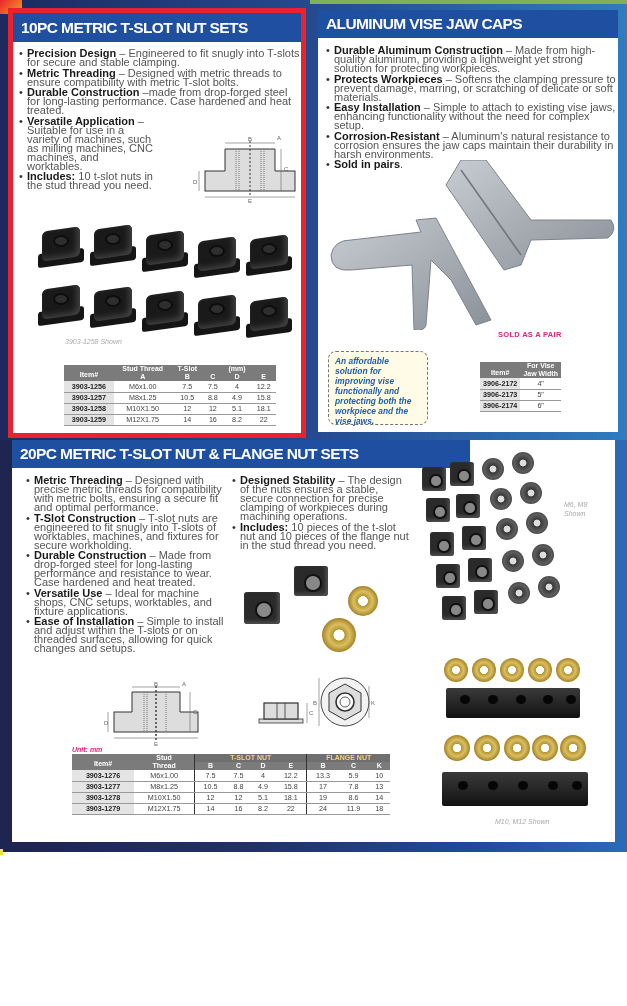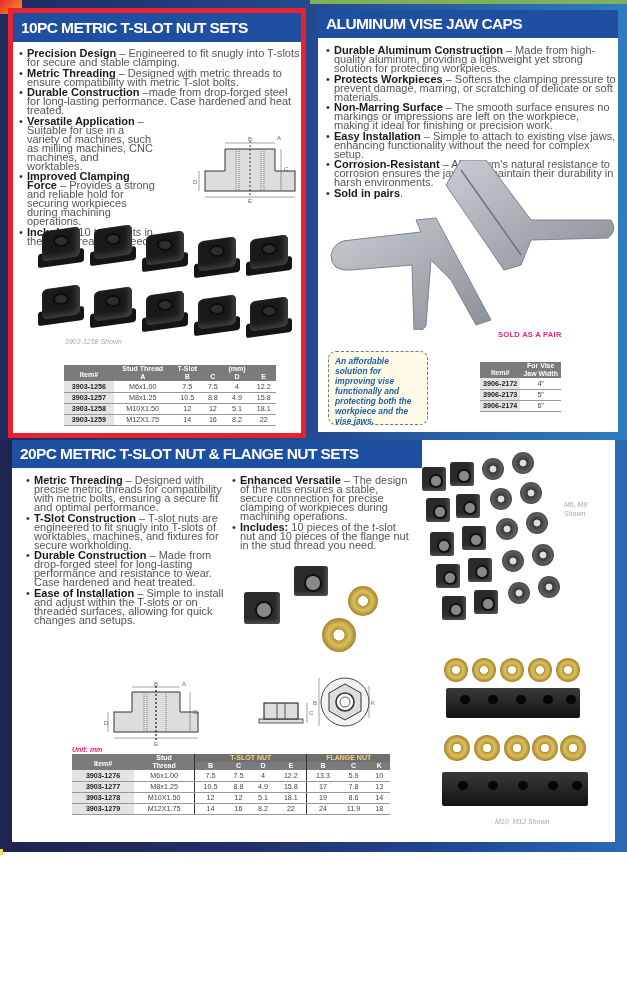--- a/index.html
+++ b/index.html
@@ -94,21 +94,20 @@
 
 <section class="panel1">
   <div class="inner">
     <h2 class="panel-title">10PC METRIC T-SLOT NUT SETS</h2>
 
     <ul class="feat p1-list">
       <li><b>Precision Design</b><span> – Engineered to fit snugly into T-slots for secure and stable clamping.</span></li>
       <li><b>Metric Threading</b><span> – Designed with metric threads to ensure compatibility with metric T-slot bolts.</span></li>
       <li><b>Durable Construction</b><span> –made from drop-forged steel for long-lasting performance. Case hardened and heat treated.</span></li>
       <li class="narrow"><b>Versatile Application</b><span> – Suitable for use in a variety of machines, such as milling machines, CNC machines, and worktables.</span></li>
-      <li class="narrow"><b>Improved Clamping Force</b><span> – Provides a strong and reliable hold for securing workpieces during machining operations.</span></li>
       <li class="narrow"><b>Includes:</b><span> 10 t-slot nuts in the stud thread you need.</span></li>
     </ul>
 
     <svg class="tslot-diag" viewBox="0 0 110 72">
       <rect x="14" y="40" width="90" height="20" fill="#ddd" stroke="#333" stroke-width="1"></rect>
       <rect x="34" y="18" width="50" height="24" fill="#ddd" stroke="none"></rect>
       <path d="M34 40 V18 H84 V40" fill="none" stroke="#333" stroke-width="1"></path>
       <line x1="59" y1="10" x2="59" y2="64" stroke="#333" stroke-dasharray="2,2"></line>
       <line x1="45" y1="18" x2="45" y2="60" stroke="#777" stroke-dasharray="1,1"></line>
       <line x1="48" y1="18" x2="48" y2="60" stroke="#777" stroke-dasharray="1,1"></line>
@@ -234,21 +233,20 @@
     </table>
   </div>
 </section>
 
 <section class="panel2">
   <h2 class="panel-title">ALUMINUM VISE JAW CAPS</h2>
 
   <ul class="feat p2-list">
     <li><b>Durable Aluminum Construction</b><span> – Made from high-quality aluminum, providing a lightweight yet strong solution for protecting workpieces.</span></li>
     <li><b>Protects Workpieces</b><span> – Softens the clamping pressure to prevent damage, marring, or scratching of delicate or soft materials.</span></li>
-    <li><b>Non-Marring Surface</b><span> – The smooth surface ensures no markings or impressions are left on the workpiece, making it ideal for finishing or precision work.</span></li>
     <li><b>Easy Installation</b><span> – Simple to attach to existing vise jaws, enhancing functionality without the need for complex setup.</span></li>
     <li><b>Corrosion-Resistant</b><span> – Aluminum's natural resistance to corrosion ensures the jaw caps maintain their durability in harsh environments.</span></li>
     <li><b>Sold in pairs</b><span>.</span></li>
   </ul>
 
   <svg style="position:absolute;left:8px;top:150px;width:290px;height:170px" viewBox="0 0 290 170">
     <defs>
       <linearGradient id="alu" x1="0" y1="0" x2="1" y2="1">
         <stop offset="0" stop-color="#c8ccd2"></stop>
           <stop offset="1" stop-color="#8a9098"></stop>
@@ -280,31 +278,32 @@
       </tr>
       <tr>
         <td class="item">3906-2174</td>
         <td>6"</td>
       </tr>
     </tbody>
   </table>
 </section>
 
 <section class="panel3">
-  <h2 class="panel-title" style="width:410px">20PC METRIC T-SLOT NUT &amp; FLANGE NUT SETS</h2>
+  <h2 class="panel-title" style="width:458px">20PC METRIC T-SLOT NUT &amp; FLANGE NUT SETS</h2>
 
   <ul class="feat p3-list-left">
     <li><b>Metric Threading</b><span> – Designed with precise metric threads for compatibility with metric bolts, ensuring a secure fit and optimal performance.</span></li>
     <li><b>T-Slot Construction</b><span> – T-slot nuts are engineered to fit snugly into T-slots of worktables, machines, and fixtures for secure workholding.</span></li>
     <li><b>Durable Construction</b><span> – Made from drop-forged steel for long-lasting performance and resistance to wear.  Case hardened and heat treated.</span></li>
+    <li><b>Versatile Use</b><span> – Ideal for machine shops, CNC setups, worktables, and fixture applications.</span></li>
     <li><b>Ease of Installation</b><span> – Simple to install and adjust within the T-slots or on threaded surfaces, allowing for quick changes and setups.</span></li>
   </ul>
 
   <ul class="feat p3-list-right">
-    <li><b>Enhanced Versatile</b><span> – The design of the nuts ensures a stable, secure connection for precise clamping of workpieces during machining operations.</span></li>
+    <li><b>Designed Stability</b><span> – The design of the nuts ensures a stable, secure connection for precise clamping of workpieces during machining operations.</span></li>
     <li><b>Includes:</b><span> 10 pieces of the t-slot nut and 10 pieces of the flange nut in the stud thread you need.</span></li>
   </ul>
 
   <div>
     <div class="snut" style="left:232px;top:152px;width:36px;height:32px"></div>
     <div class="snut" style="left:282px;top:126px;width:34px;height:30px"></div>
     <div class="fnut" style="left:336px;top:146px;width:30px;height:30px"></div>
     <div class="fnut" style="left:310px;top:178px;width:34px;height:34px"></div>
   </div>
 

